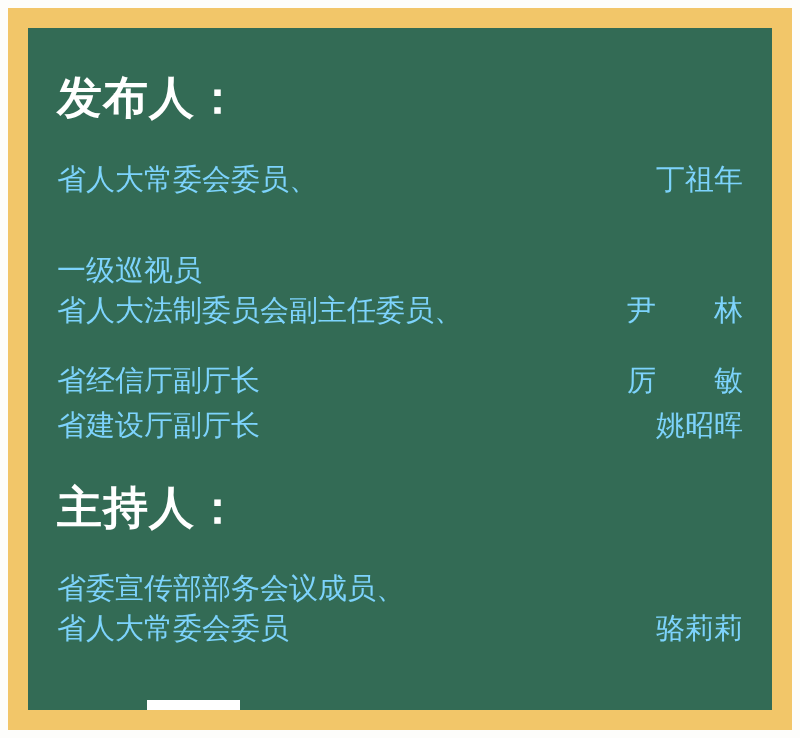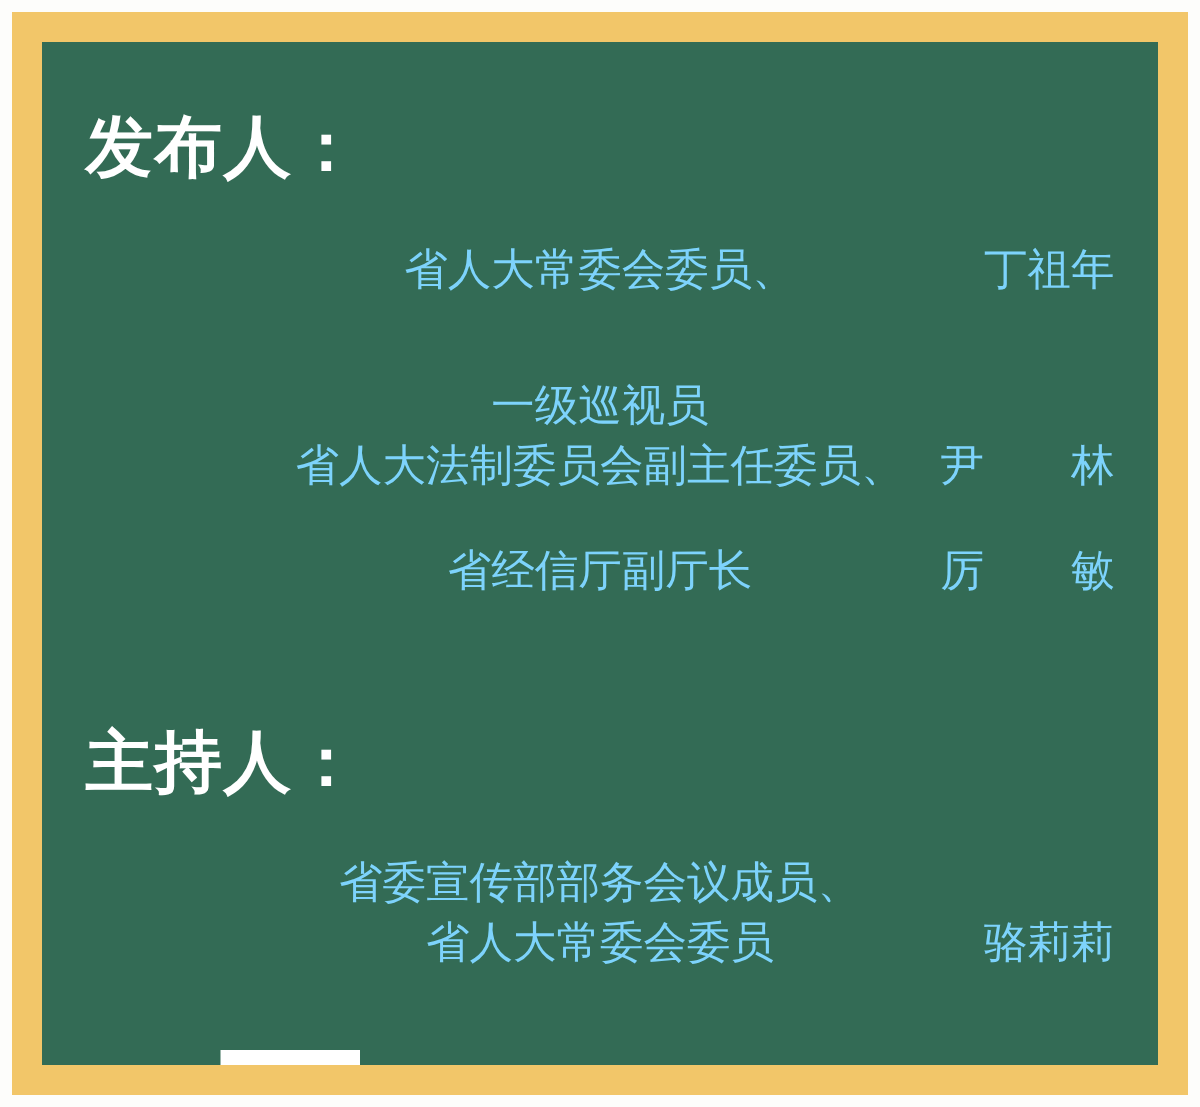--- a/index.html
+++ b/index.html
@@ -14,21 +14,20 @@
     overflow: hidden;
   }
 
   #poster {
     position: relative;
     width: 800px;
     height: 738px;
     background: #FDFDFB;
     box-sizing: border-box;
     padding: 8px;
-    text-align: center;
   }
 
   
   #frame {
     position: relative;
     width: 100%;
     height: 100%;
     box-sizing: border-box;
     background: #F2C669;
     padding: 20px;
@@ -135,20 +134,26 @@
         <span class="person">尹　　林</span>
       </div>
 
       <div class="entry" id="entry-2">
         <span class="title-lines">
           <span class="title-line">省经信厅副厅长</span>
         </span>
         <span class="person">厉　　敏</span>
       </div>
 
+      <div class="entry" id="entry-3">
+        <span class="title-lines">
+          <span class="title-line">省建设厅副厅长</span>
+        </span>
+        <span class="person">姚昭晖</span>
+      </div>
 
       <div class="section-heading" id="heading-host">主持人：</div>
 
       <div class="entry" id="entry-host-0">
         <span class="title-lines">
           <span class="title-line">省委宣传部部务会议成员、</span>
           <span class="title-line">省人大常委会委员</span>
         </span>
         <span class="person">骆莉莉</span>
       </div>

